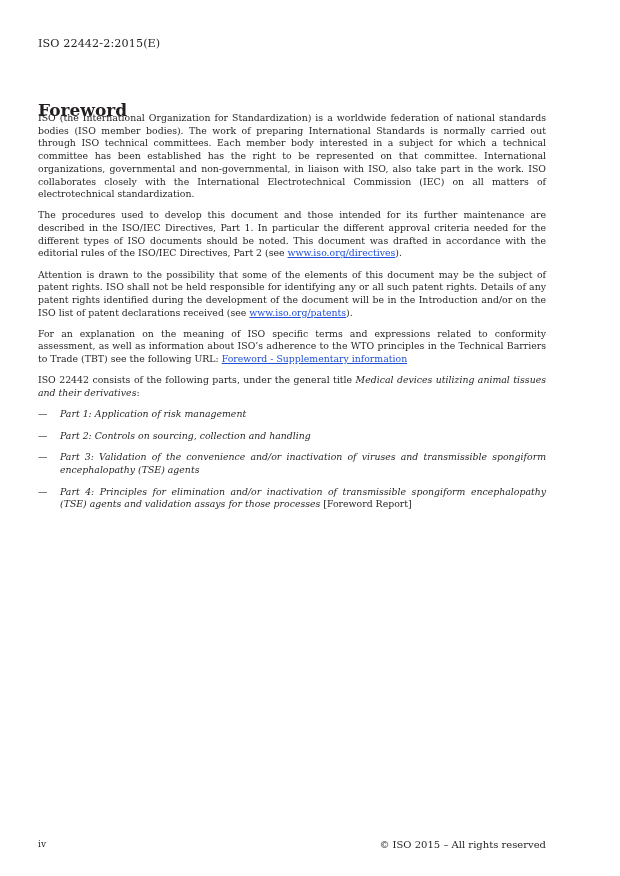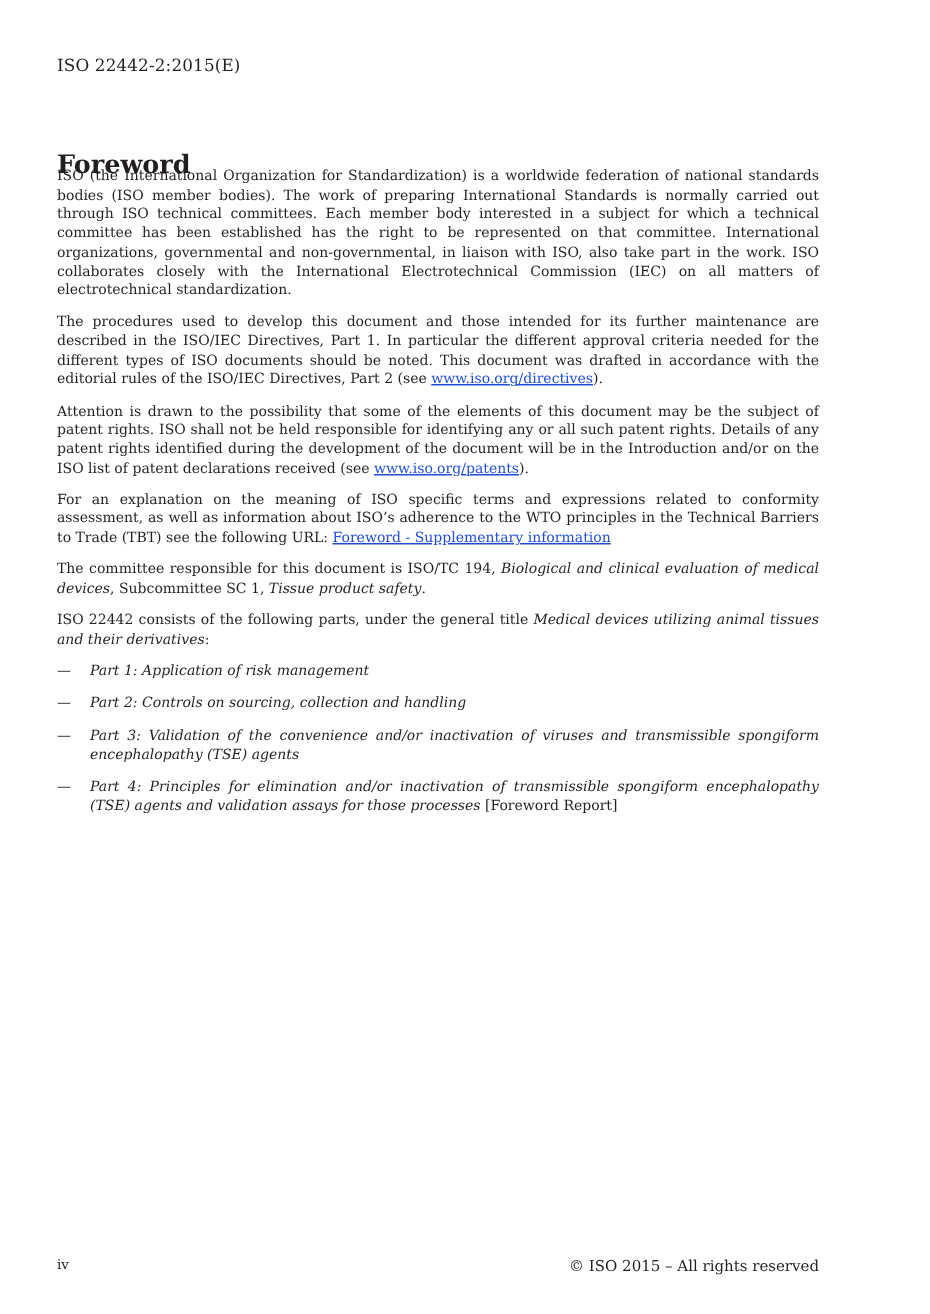--- a/index.html
+++ b/index.html
@@ -30,21 +30,20 @@
 <div class="body">
   <p>ISO (the International Organization for Standardization) is a worldwide federation of national standards bodies (ISO member bodies). The work of preparing International Standards is normally carried out through ISO technical committees. Each member body interested in a subject for which a technical committee has been established has the right to be represented on that committee. International organizations, governmental and non-governmental, in liaison with ISO, also take part in the work. ISO collaborates closely with the International Electrotechnical Commission (IEC) on all matters of electrotechnical standardization.</p>
 
   <p><span>The procedures used to develop this document and those intended for its further maintenance are described in the ISO/IEC Directives, Part 1. In particular the different approval criteria needed for the different types of ISO documents should be noted. This document was drafted in accordance with the editorial rules of the ISO/IEC Directives, Part 2 (see </span><a class="link">www.iso.org/directives</a><span>).</span></p>
 
   <p><span>Attention is drawn to the possibility that some of the elements of this document may be the subject of patent rights. ISO shall not be held responsible for identifying any or all such patent rights. Details of any patent rights identified during the development of the document will be in the Introduction and/or on the ISO list of patent declarations received (see </span><a class="link">www.iso.org/patents</a><span>).</span></p>
 
 
   <p><span>For an explanation on the meaning of ISO specific terms and expressions related to conformity assessment, as well as information about ISO’s adherence to the WTO principles in the Technical Barriers to Trade (TBT) see the following URL: </span><a class="link">Foreword - Supplementary information</a></p>
 
-  <p><span>The committee responsible for this document is ISO/TC 194, </span><i>Biological and clinical evaluation of medical devices</i><span>, Subcommittee SC 1, </span><i>Tissue product safety</i><span>.</span></p>
 
 
   <p><span>ISO 22442 consists of the following parts, under the general title </span><i>Medical devices utilizing animal tissues and their derivatives</i><span>:</span></p>
 
   <ul class="list">
     <li>
         <span class="dash">—</span>
         <span class="item-text"><i>Part 1: Application of risk management</i><span></span></span>
       </li>
     <li>

